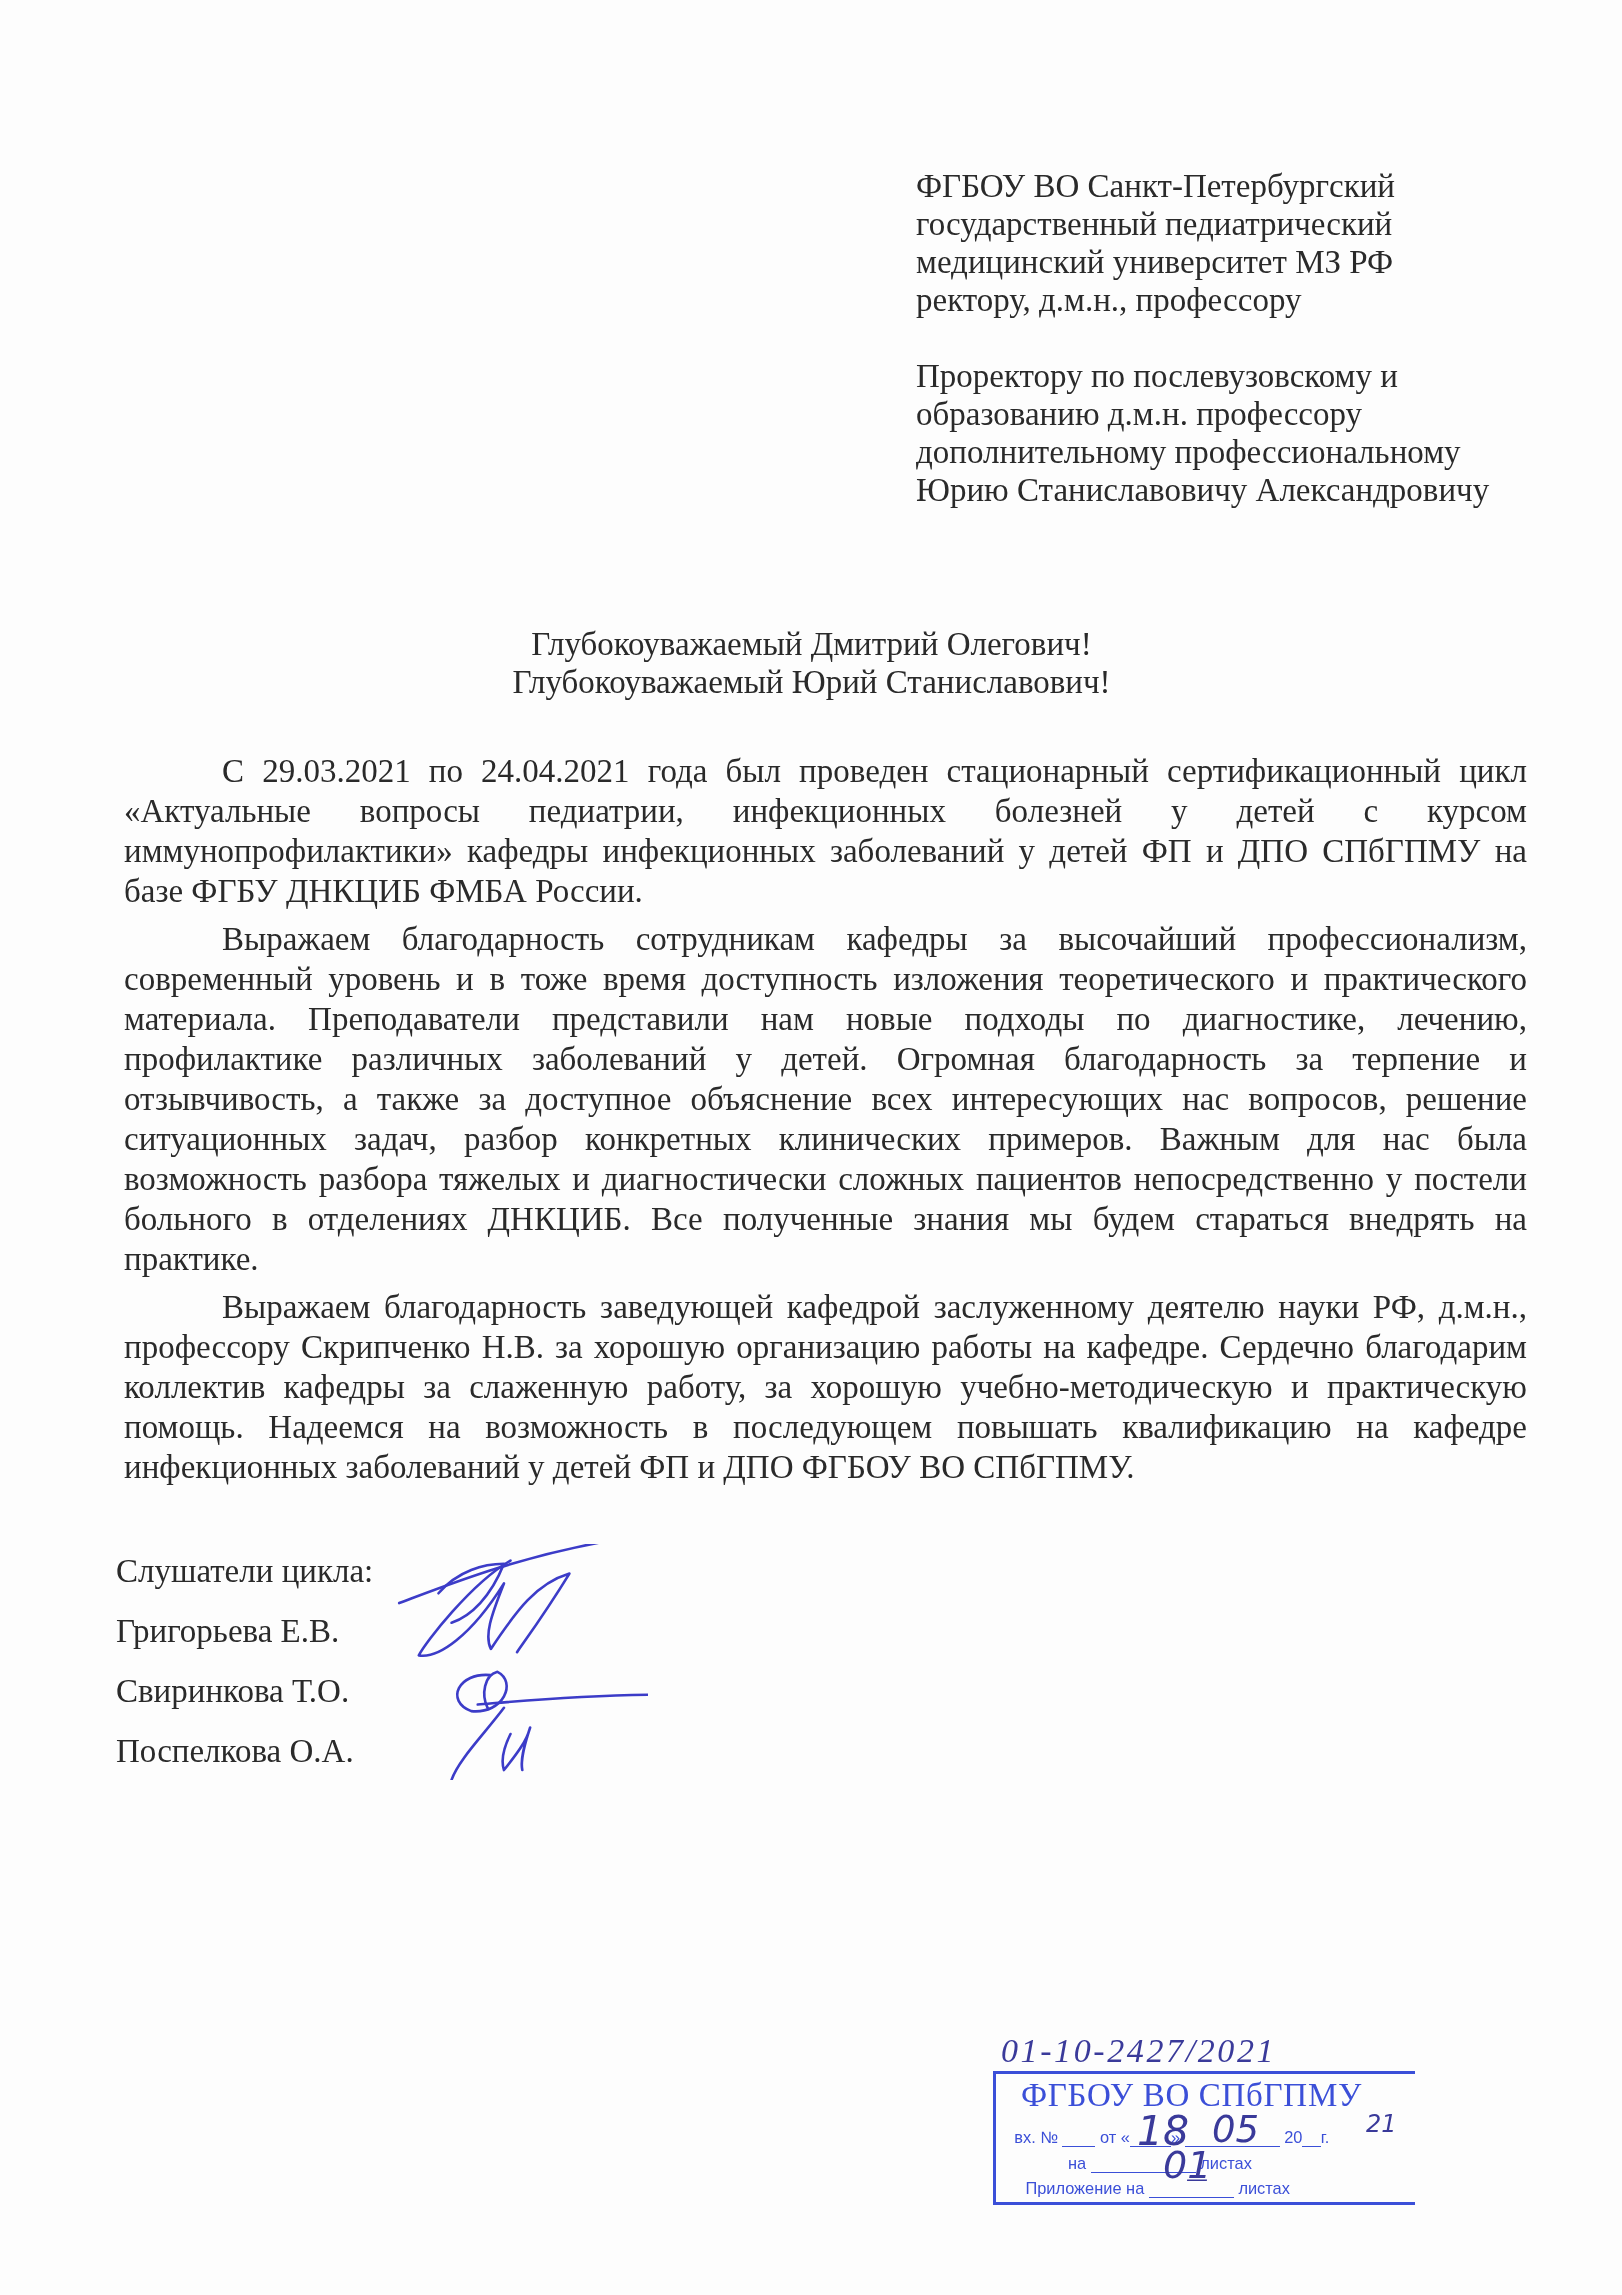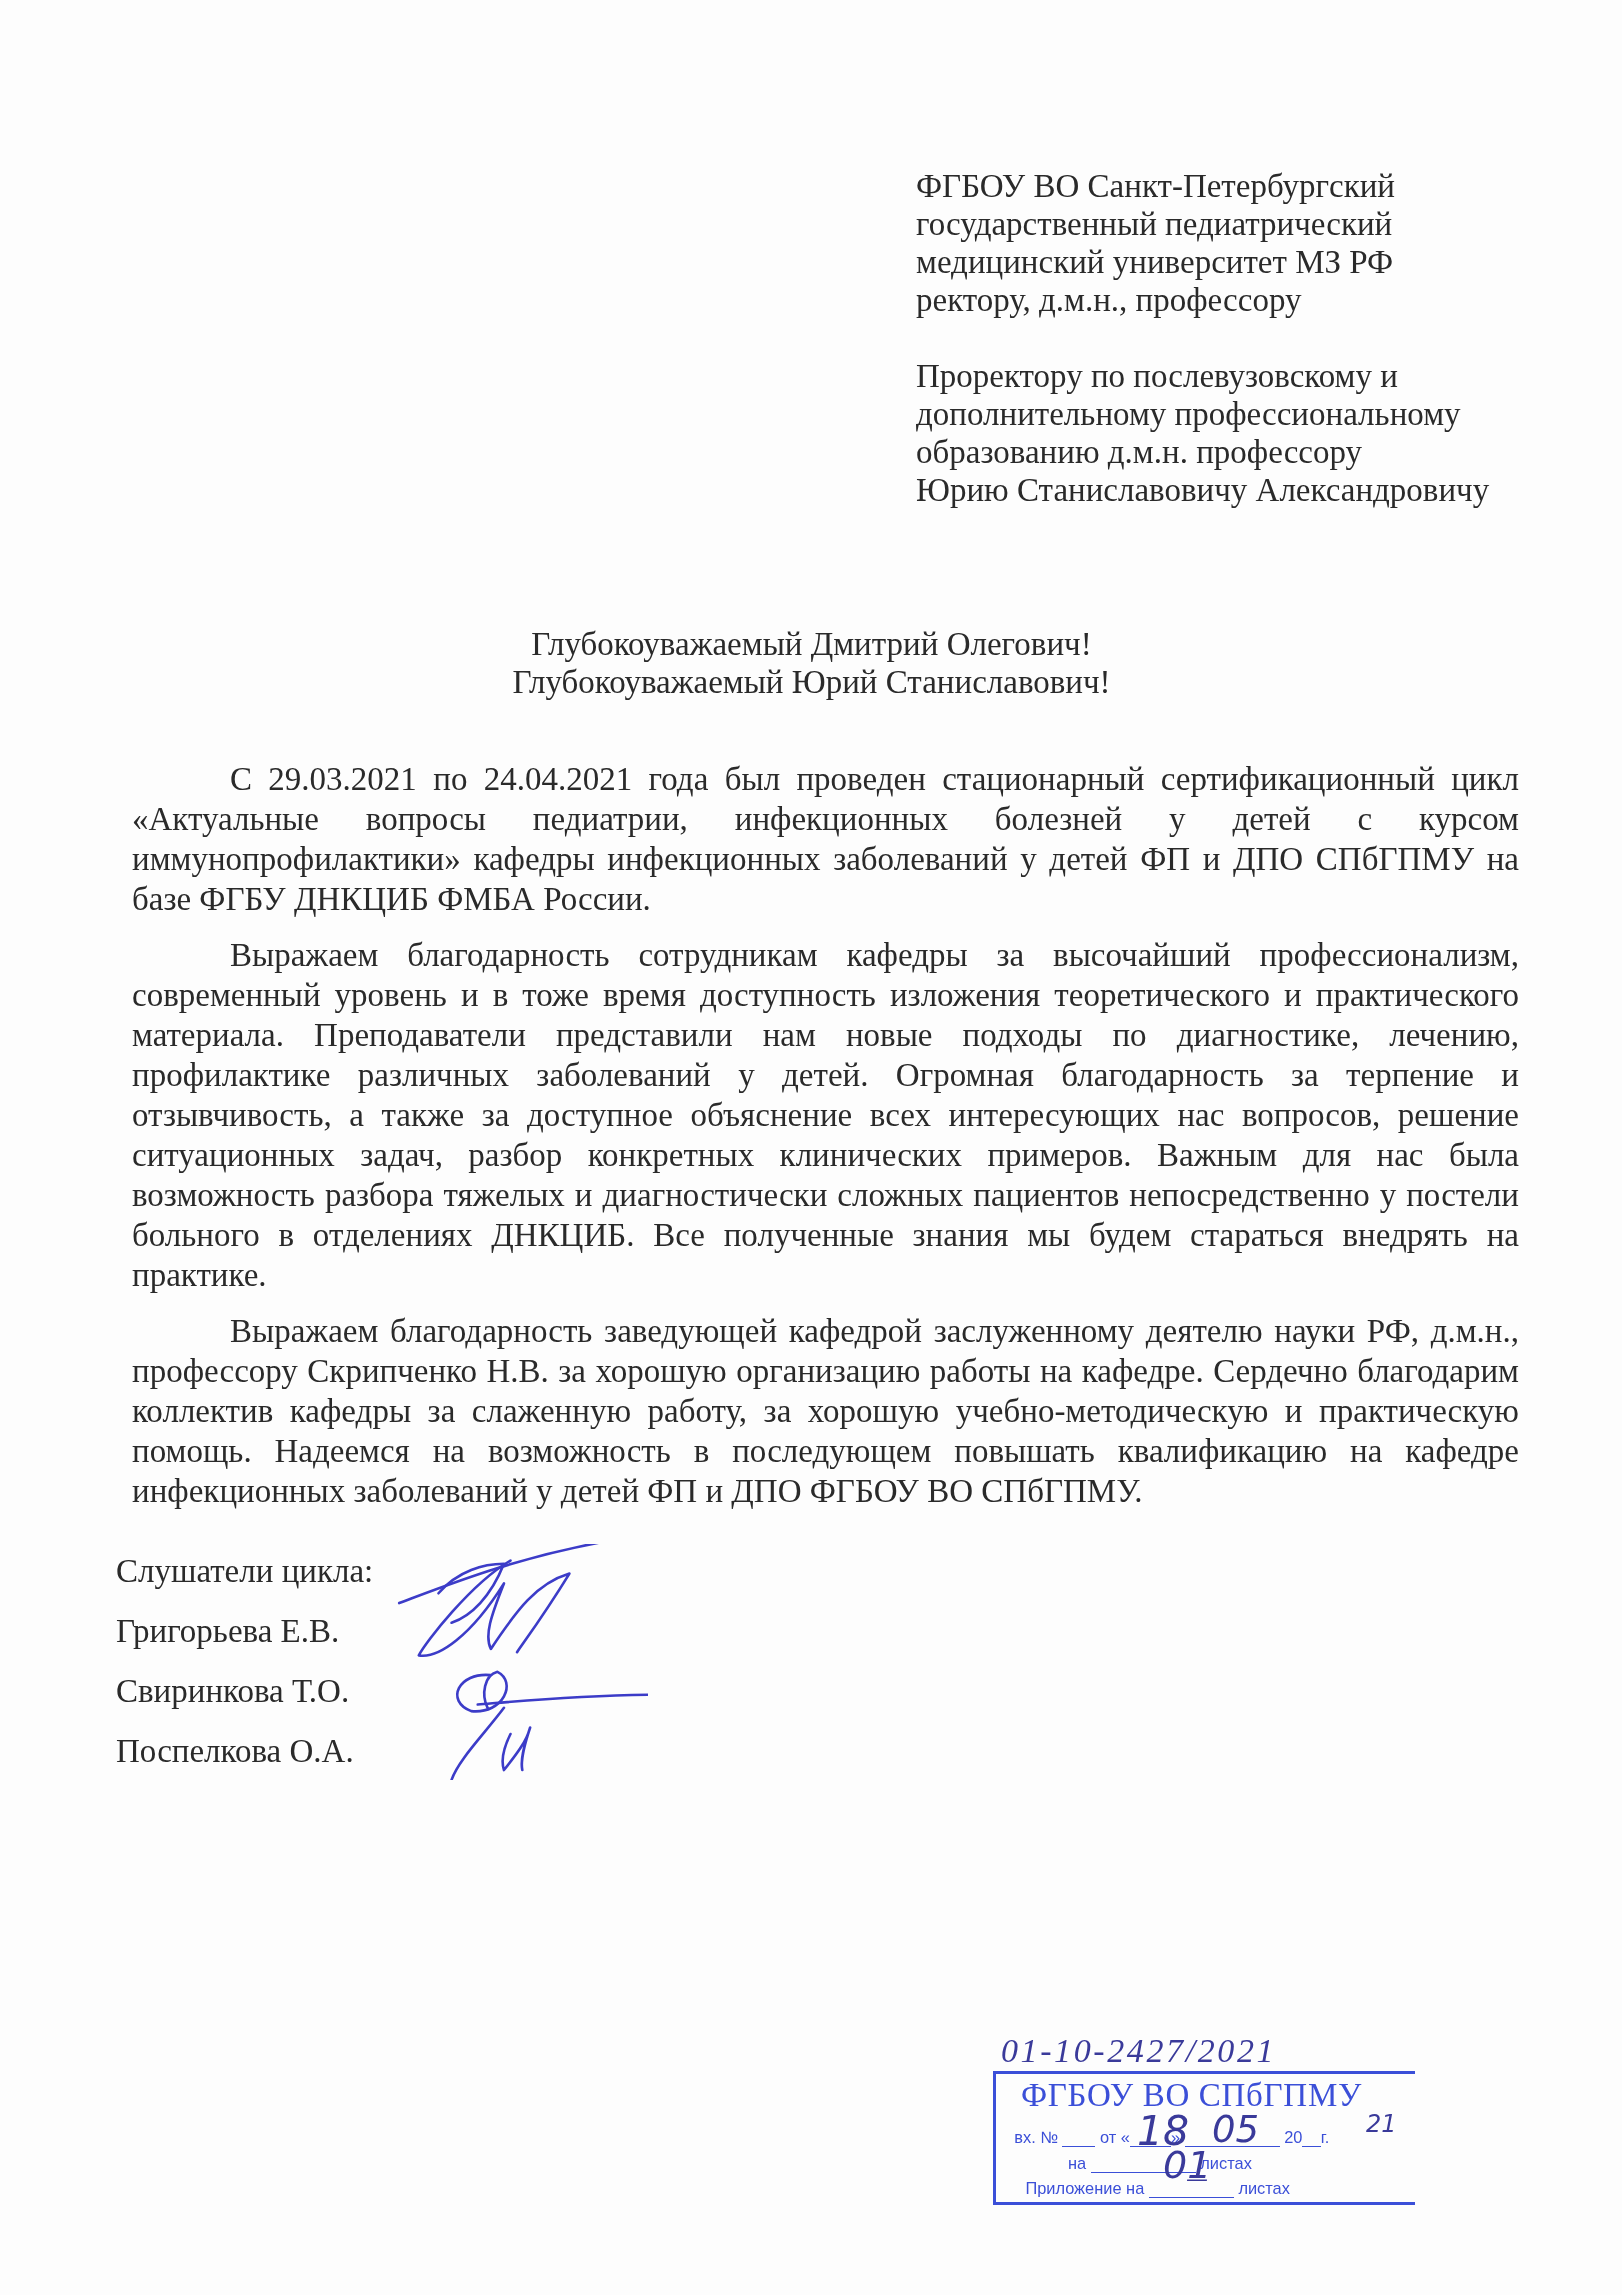--- a/index.html
+++ b/index.html
@@ -28,21 +28,21 @@
   }
   .salutation .line { display: block; }
   .body {
     position: absolute;
     left: 116px; top: 743px;
     width: 1419px;
     font-size: 33px;
     line-height: 40px;
   }
   .body p {
-    margin: 16px;
+    margin: 8px;
     text-align: justify;
     text-indent: 98px;
   }
   .signers {
     position: absolute;
     left: 116px; top: 1541px;
     font-size: 33px;
     line-height: 60px;
   }
   .signers .line { display: block; white-space: nowrap; }
@@ -93,22 +93,22 @@
 
 <div class="addressee">
   <div class="block">
     <span class="line">ФГБОУ ВО Санкт-Петербургский</span>
     <span class="line">государственный педиатрический</span>
     <span class="line">медицинский университет МЗ РФ</span>
     <span class="line">ректору, д.м.н., профессору</span>
   </div>
   <div class="block">
     <span class="line">Проректору по послевузовскому и</span>
+    <span class="line">образованию д.м.н. профессору</span>
     <span class="line">дополнительному профессиональному</span>
-    <span class="line">образованию д.м.н. профессору</span>
     <span class="line">Юрию Станиславовичу Александровичу</span>
   </div>
 </div>
 
 <div class="salutation">
   <span class="line">Глубокоуважаемый Дмитрий Олегович!</span>
   <span class="line">Глубокоуважаемый Юрий Станиславович!</span>
 </div>
 
 <div class="body">

